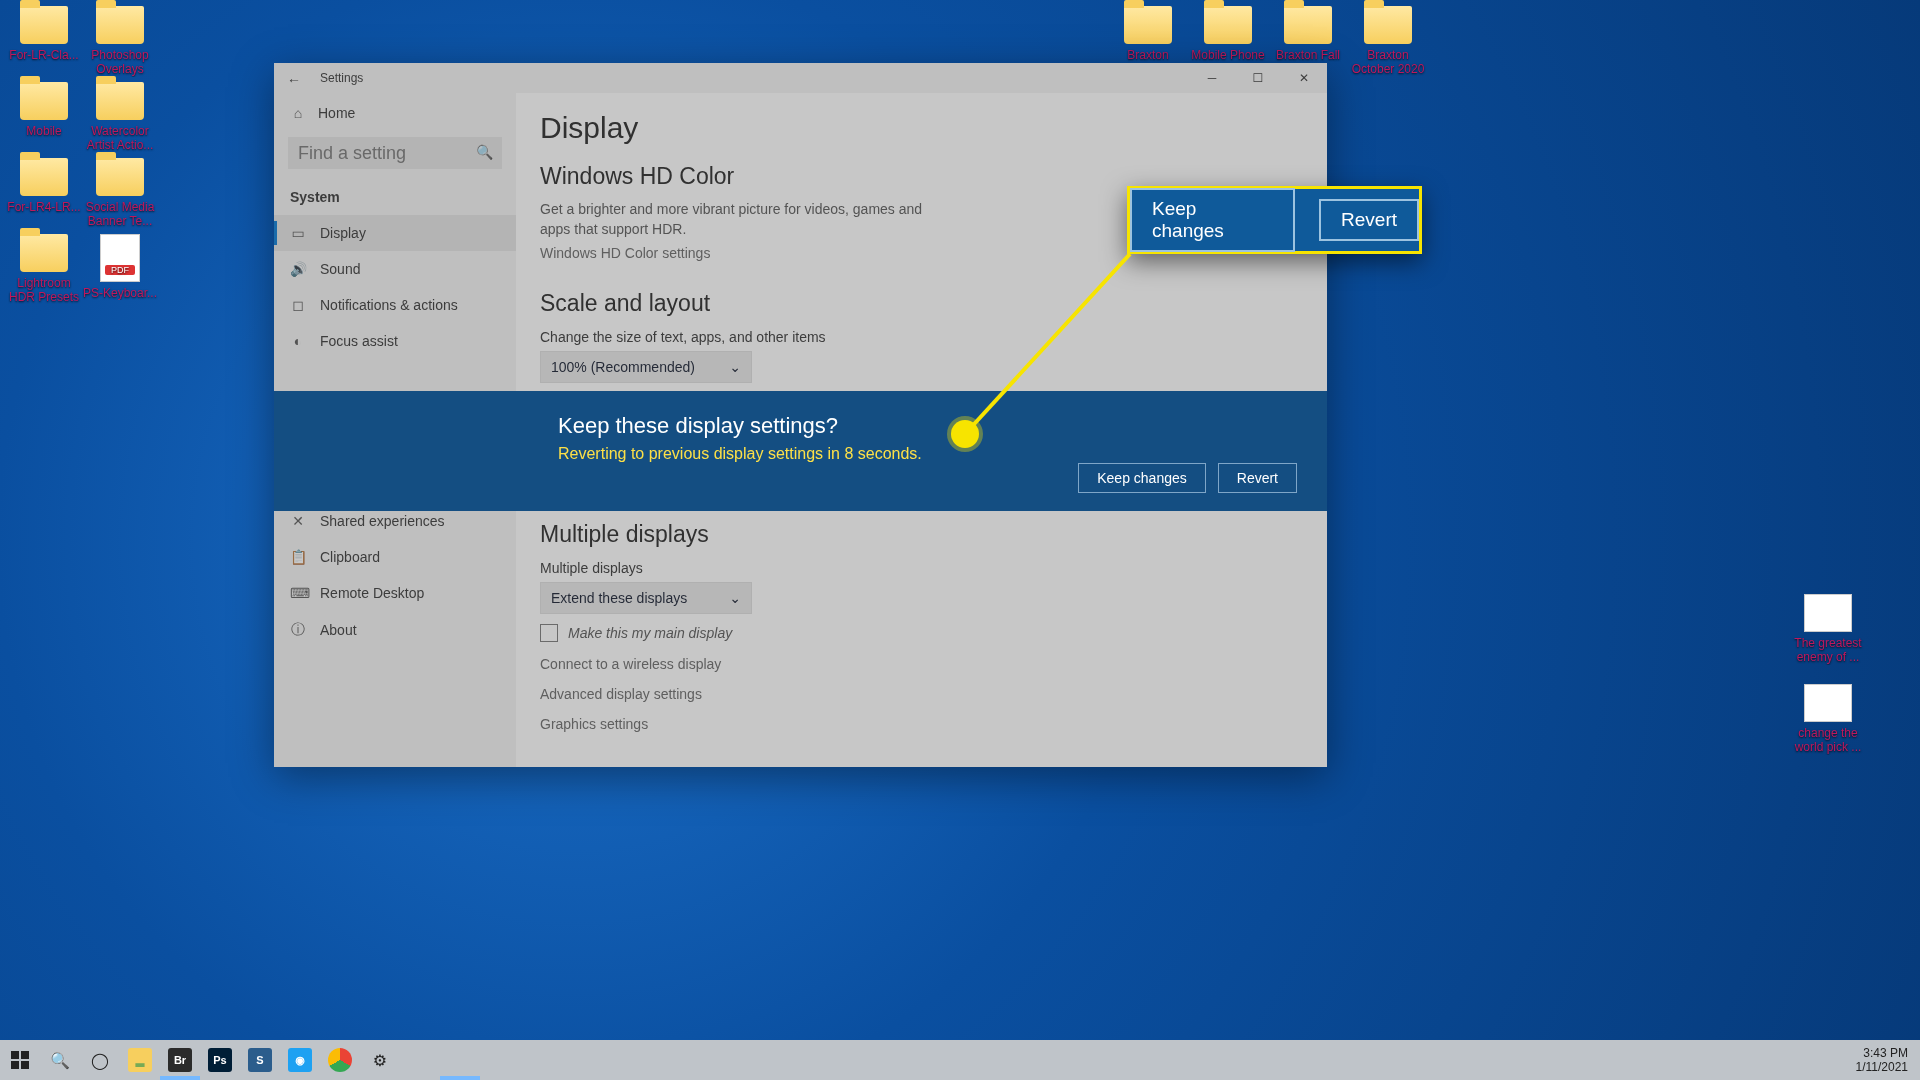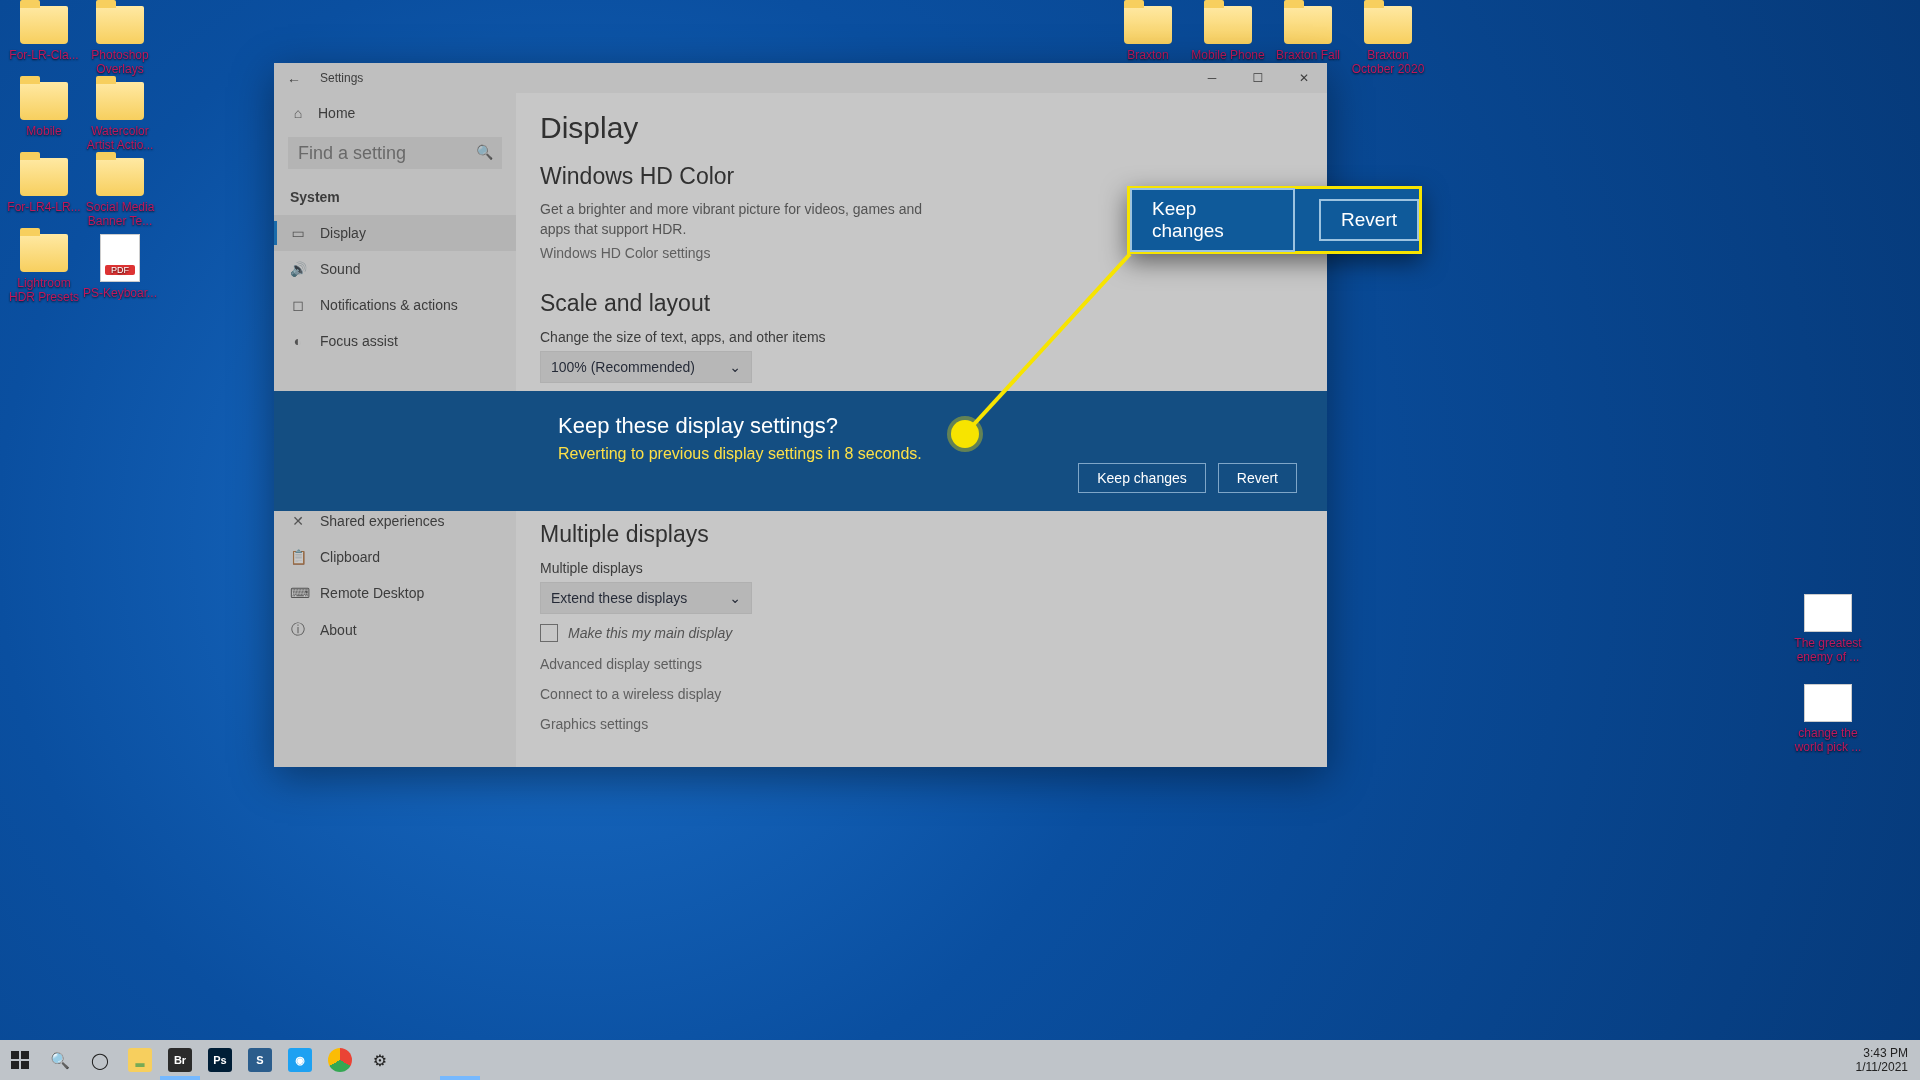--- a/index.html
+++ b/index.html
@@ -218,22 +218,22 @@
       <div class="section-h">Multiple displays</div>
       <div class="label">Multiple displays</div>
       <div class="dropdown">
         <span>Extend these displays</span>
         <span>⌄</span>
       </div>
       <div class="checkbox-row">
         <div class="cb"></div>
         <span>Make this my main display</span>
       </div>
+      <a class="greylink">Connect to a wireless display</a>
       <a class="greylink">Advanced display settings</a>
-      <a class="greylink">Connect to a wireless display</a>
       <a class="greylink">Graphics settings</a>
     </div>
   </div>
   <div class="dim"></div>
 </div>
 
 <div class="confirm-bar">
   <div class="ctitle">Keep these display settings?</div>
   <div class="csub">
     <span>Reverting to previous display settings in  </span><span>8</span><span> seconds.</span>

